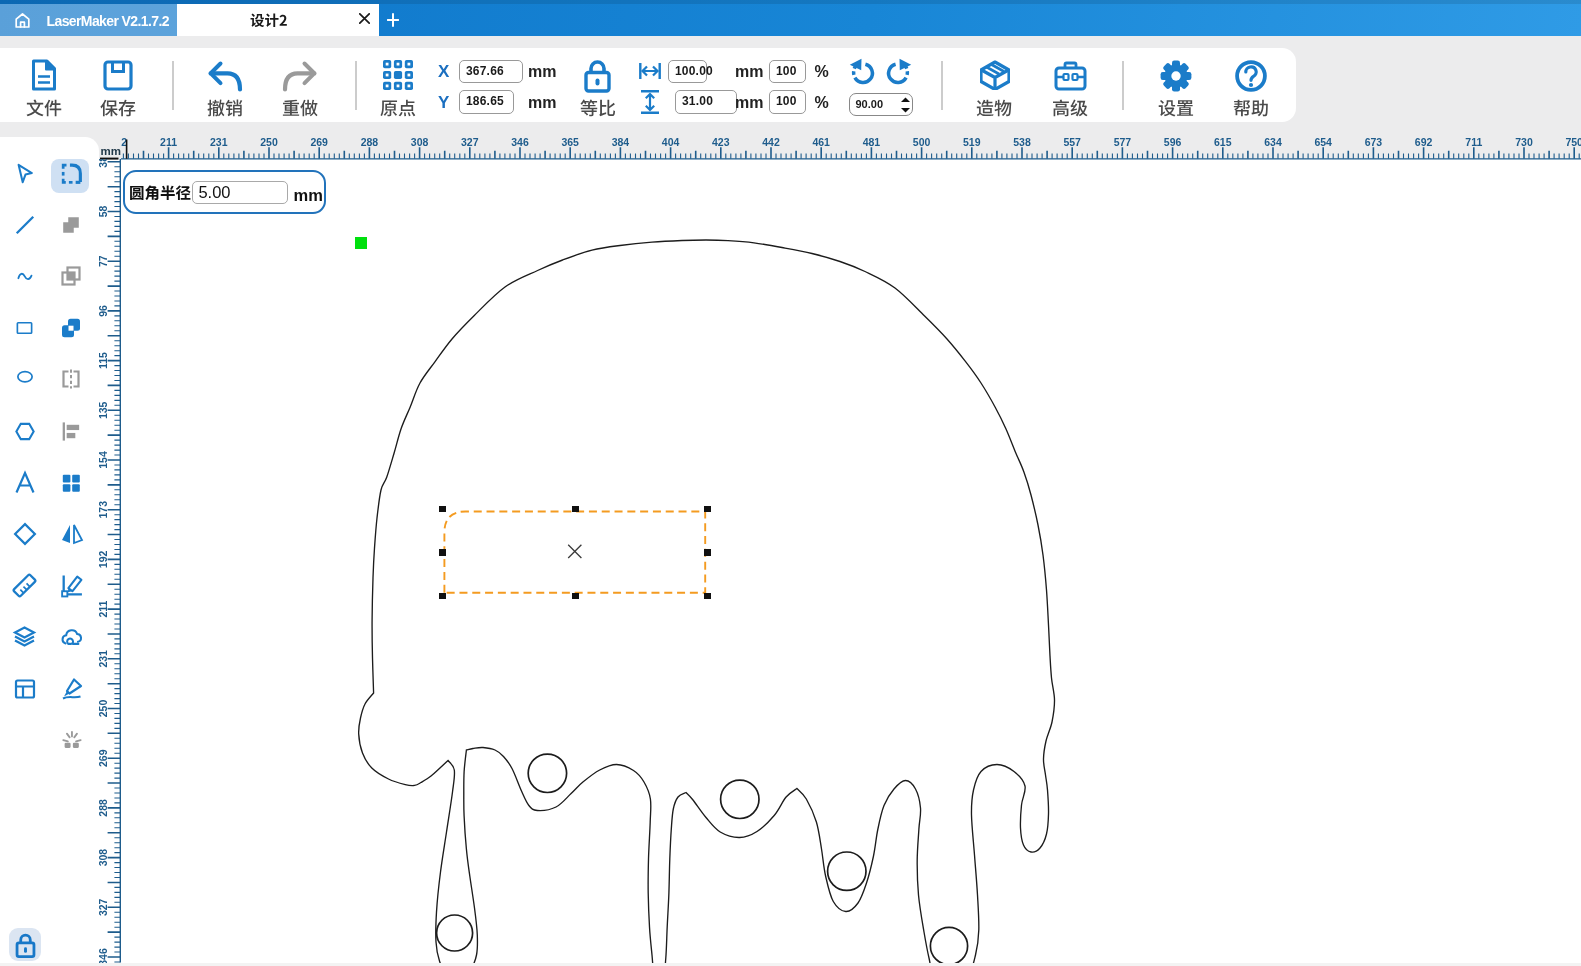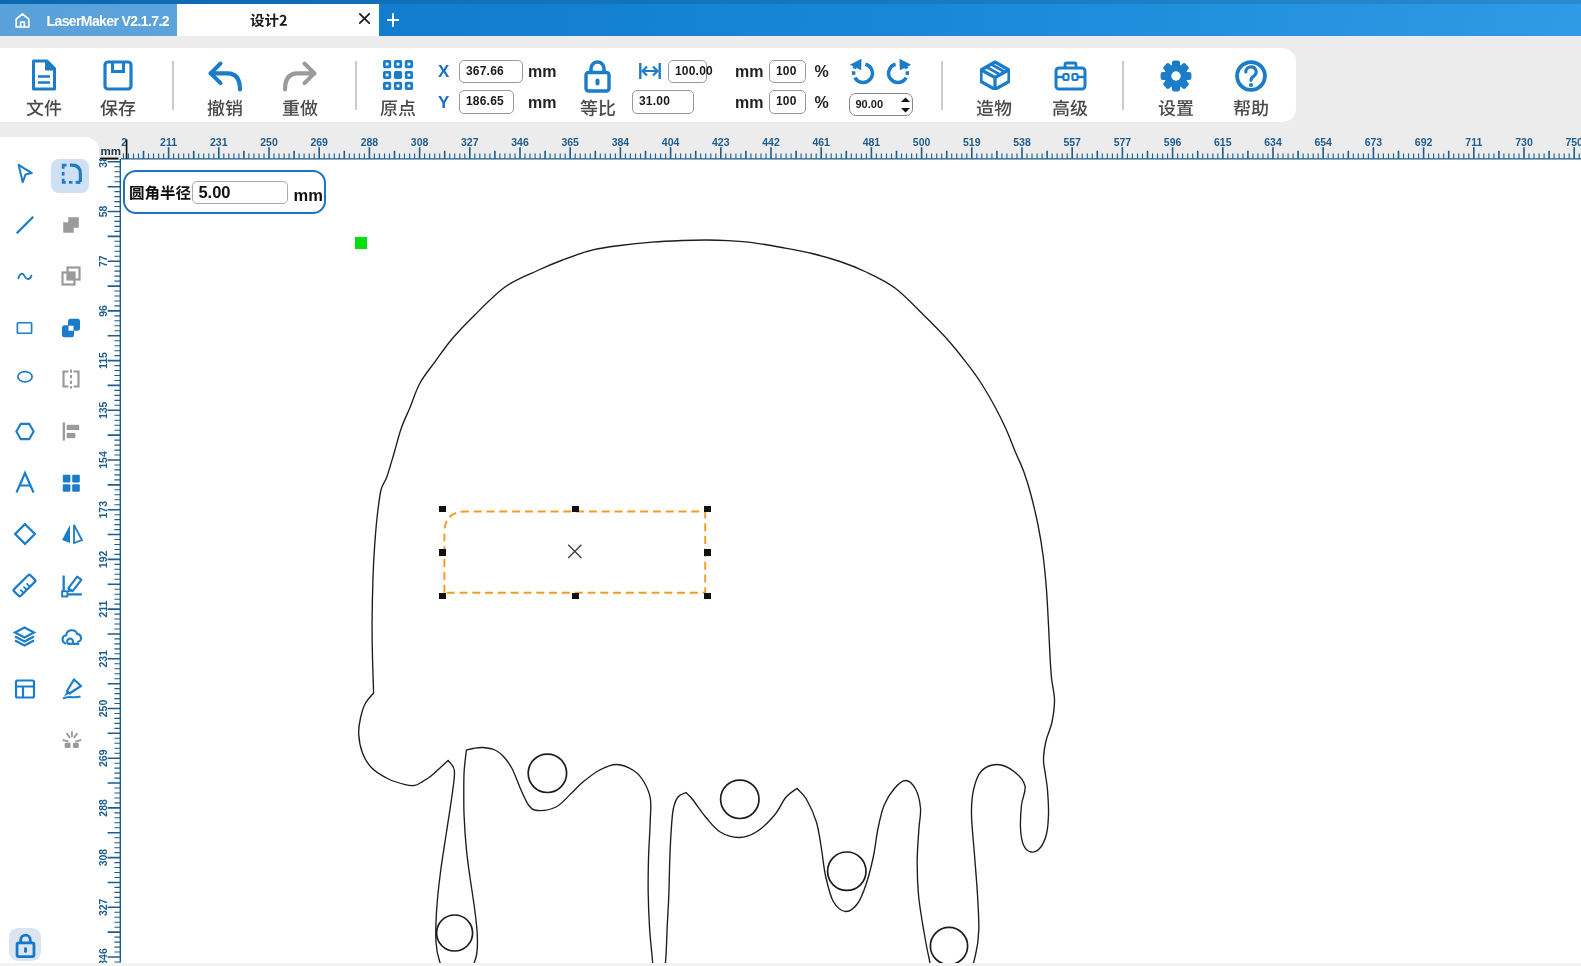--- a/index.html
+++ b/index.html
@@ -206,21 +206,21 @@
     </svg>
     <svg class="abs" style="left:639px;top:63px" width="22" height="16" viewBox="0 0 22 16">
 <path d="M1.3 0 V16 M20.7 0 V16" stroke="#1b7cc9" stroke-width="2.4"></path>
 <path d="M3.5 8 H18.5 M8 3.5 L3.5 8 L8 12.5 M14 3.5 L18.5 8 L14 12.5" fill="none" stroke="#1b7cc9" stroke-width="2.2"></path>
     </svg>
     <svg class="abs" style="left:641px;top:90px" width="18" height="24" viewBox="0 0 18 24">
 <path d="M0 1.2 H18 M0 22.8 H18" stroke="#1b7cc9" stroke-width="2.4"></path>
 <path d="M9 4 V20 M4.8 8.2 L9 4 L13.2 8.2 M4.8 15.8 L9 20 L13.2 15.8" fill="none" stroke="#1b7cc9" stroke-width="2.2"></path>
     </svg>
     <div class="inp" style="left:668px;top:59.5px;width:39px;height:23.5px">100.00</div>
-    <div class="inp" style="left:632px;top:90px;width:62px;height:23.5px">31.00</div>
+    <div class="inp" style="left:675px;top:90px;width:62px;height:23.5px">31.00</div>
     <div class="mm" style="left:735px;top:63px">mm</div>
     <div class="mm" style="left:735px;top:93.5px">mm</div>
     <div class="inp" style="left:769px;top:59.5px;width:36.5px;height:23.5px">100</div>
     <div class="inp" style="left:769px;top:90px;width:36.5px;height:23.5px">100</div>
     <div class="mm" style="left:814.5px;top:63px">%</div>
     <div class="mm" style="left:814.5px;top:93.5px">%</div>
     <svg class="abs" style="left:849px;top:58px" width="28" height="28" viewBox="0 0 28 28">
 <path d="M16.4 6.2 A9.3 9.3 0 1 1 5.9 19.6" fill="none" stroke="#1b7cc9" stroke-width="3.5"></path>
 <path d="M4.9 16.9 A9.3 9.3 0 0 1 4.7 13.2" fill="none" stroke="#1b7cc9" stroke-width="3.5"></path>
 <path d="M5.3 10.6 A9.3 9.3 0 0 1 7 7.5" fill="none" stroke="#1b7cc9" stroke-width="3.5"></path>
@@ -401,14 +401,14 @@
     <div class="abs" style="left:704.4px;top:592.7px;width:6.8px;height:6.8px;background:#111"></div>
     <div class="abs" style="left:122.5px;top:170.3px;width:203px;height:43.3px;background:#fff;
 border:2.8px solid #2273bb;border-radius:13px"></div>
     <svg style="display:block;position:absolute;left:128.5px;top:184.5px;" width="62.0" height="15.5" viewBox="0 -880 4000 1000" fill="#111">
       <path transform="translate(0 0) scale(1 -1)" d="M370 605L625 605L625 557L370 557ZM266 681L266 480L735 480L735 681ZM451 327L451 272C451 230 430 171 192 136C215 114 243 73 256 47C512 101 555 192 555 269L555 327ZM529 136C598 111 698 70 746 46L790 132C738 156 639 192 573 213ZM247 439L247 193L353 193L353 350L641 350L641 203L752 203L752 439ZM72 816L72 -89L187 -89L187 -58L811 -58L811 -89L933 -89L933 816ZM187 38L187 717L811 717L811 38Z"></path>
       <path transform="translate(1000 0) scale(1 -1)" d="M303 513L471 513L471 426L303 426ZM303 620L298 620C318 644 338 668 355 693L600 693C582 668 561 642 540 620ZM770 513L770 426L593 426L593 513ZM306 854C259 755 173 642 45 558C73 540 113 497 132 468L180 505L180 359C180 240 170 91 60 -12C86 -27 135 -74 154 -98C219 -38 257 44 278 128L471 128L471 -66L593 -66L593 128L770 128L770 47C770 32 764 26 748 26C731 26 673 26 623 29C640 -2 659 -55 664 -88C744 -88 801 -86 841 -68C881 -48 894 -16 894 45L894 620L680 620C717 660 752 703 777 741L695 797L676 792L418 792L439 830ZM303 323L471 323L471 233L296 233C300 264 302 294 303 323ZM770 323L770 233L593 233L593 323Z"></path>
       <path transform="translate(2000 0) scale(1 -1)" d="M129 786C172 716 216 623 230 563L349 612C331 672 283 762 239 829ZM750 834C727 763 683 669 647 609L757 571C794 627 840 712 880 794ZM434 850L434 537L108 537L108 418L434 418L434 298L47 298L47 177L434 177L434 -88L560 -88L560 177L954 177L954 298L560 298L560 418L902 418L902 537L560 537L560 850Z"></path>
       <path transform="translate(3000 0) scale(1 -1)" d="M239 848C196 782 107 700 29 652C47 627 76 578 88 551C183 612 285 710 352 802ZM392 800L392 692L727 692C626 584 462 492 306 444C330 420 362 374 378 345C475 379 573 426 661 485C747 443 849 389 900 351L966 447C918 479 834 522 756 557C823 615 880 681 921 756L835 805L815 800ZM394 337L394 227L592 227L592 44L339 44L339 -66L962 -66L962 44L716 44L716 227L907 227L907 337ZM264 629C206 531 107 433 19 370C37 341 67 275 75 249C102 271 131 296 159 323L159 -90L281 -90L281 459C314 501 343 543 368 585Z"></path>
     </svg>
     <div class="abs" style="left:192.4px;top:181.3px;width:95.6px;height:23.2px;background:#fff;
-border:1.4px solid #a9a9a9;border-radius:5px;font-weight:bold;font-size:16.5px;color:#111;line-height:21px;padding-left:5px">5.00</div>
+border:1.4px solid #a9a9a9;border-radius:5px;font-weight:normal;font-size:16.5px;color:#111;line-height:21px;padding-left:5px">5.00</div>
     <div class="abs" style="left:293.5px;top:186px;font-weight:bold;font-size:16.5px;color:#111">mm</div>
   </div>
 </body></html>

